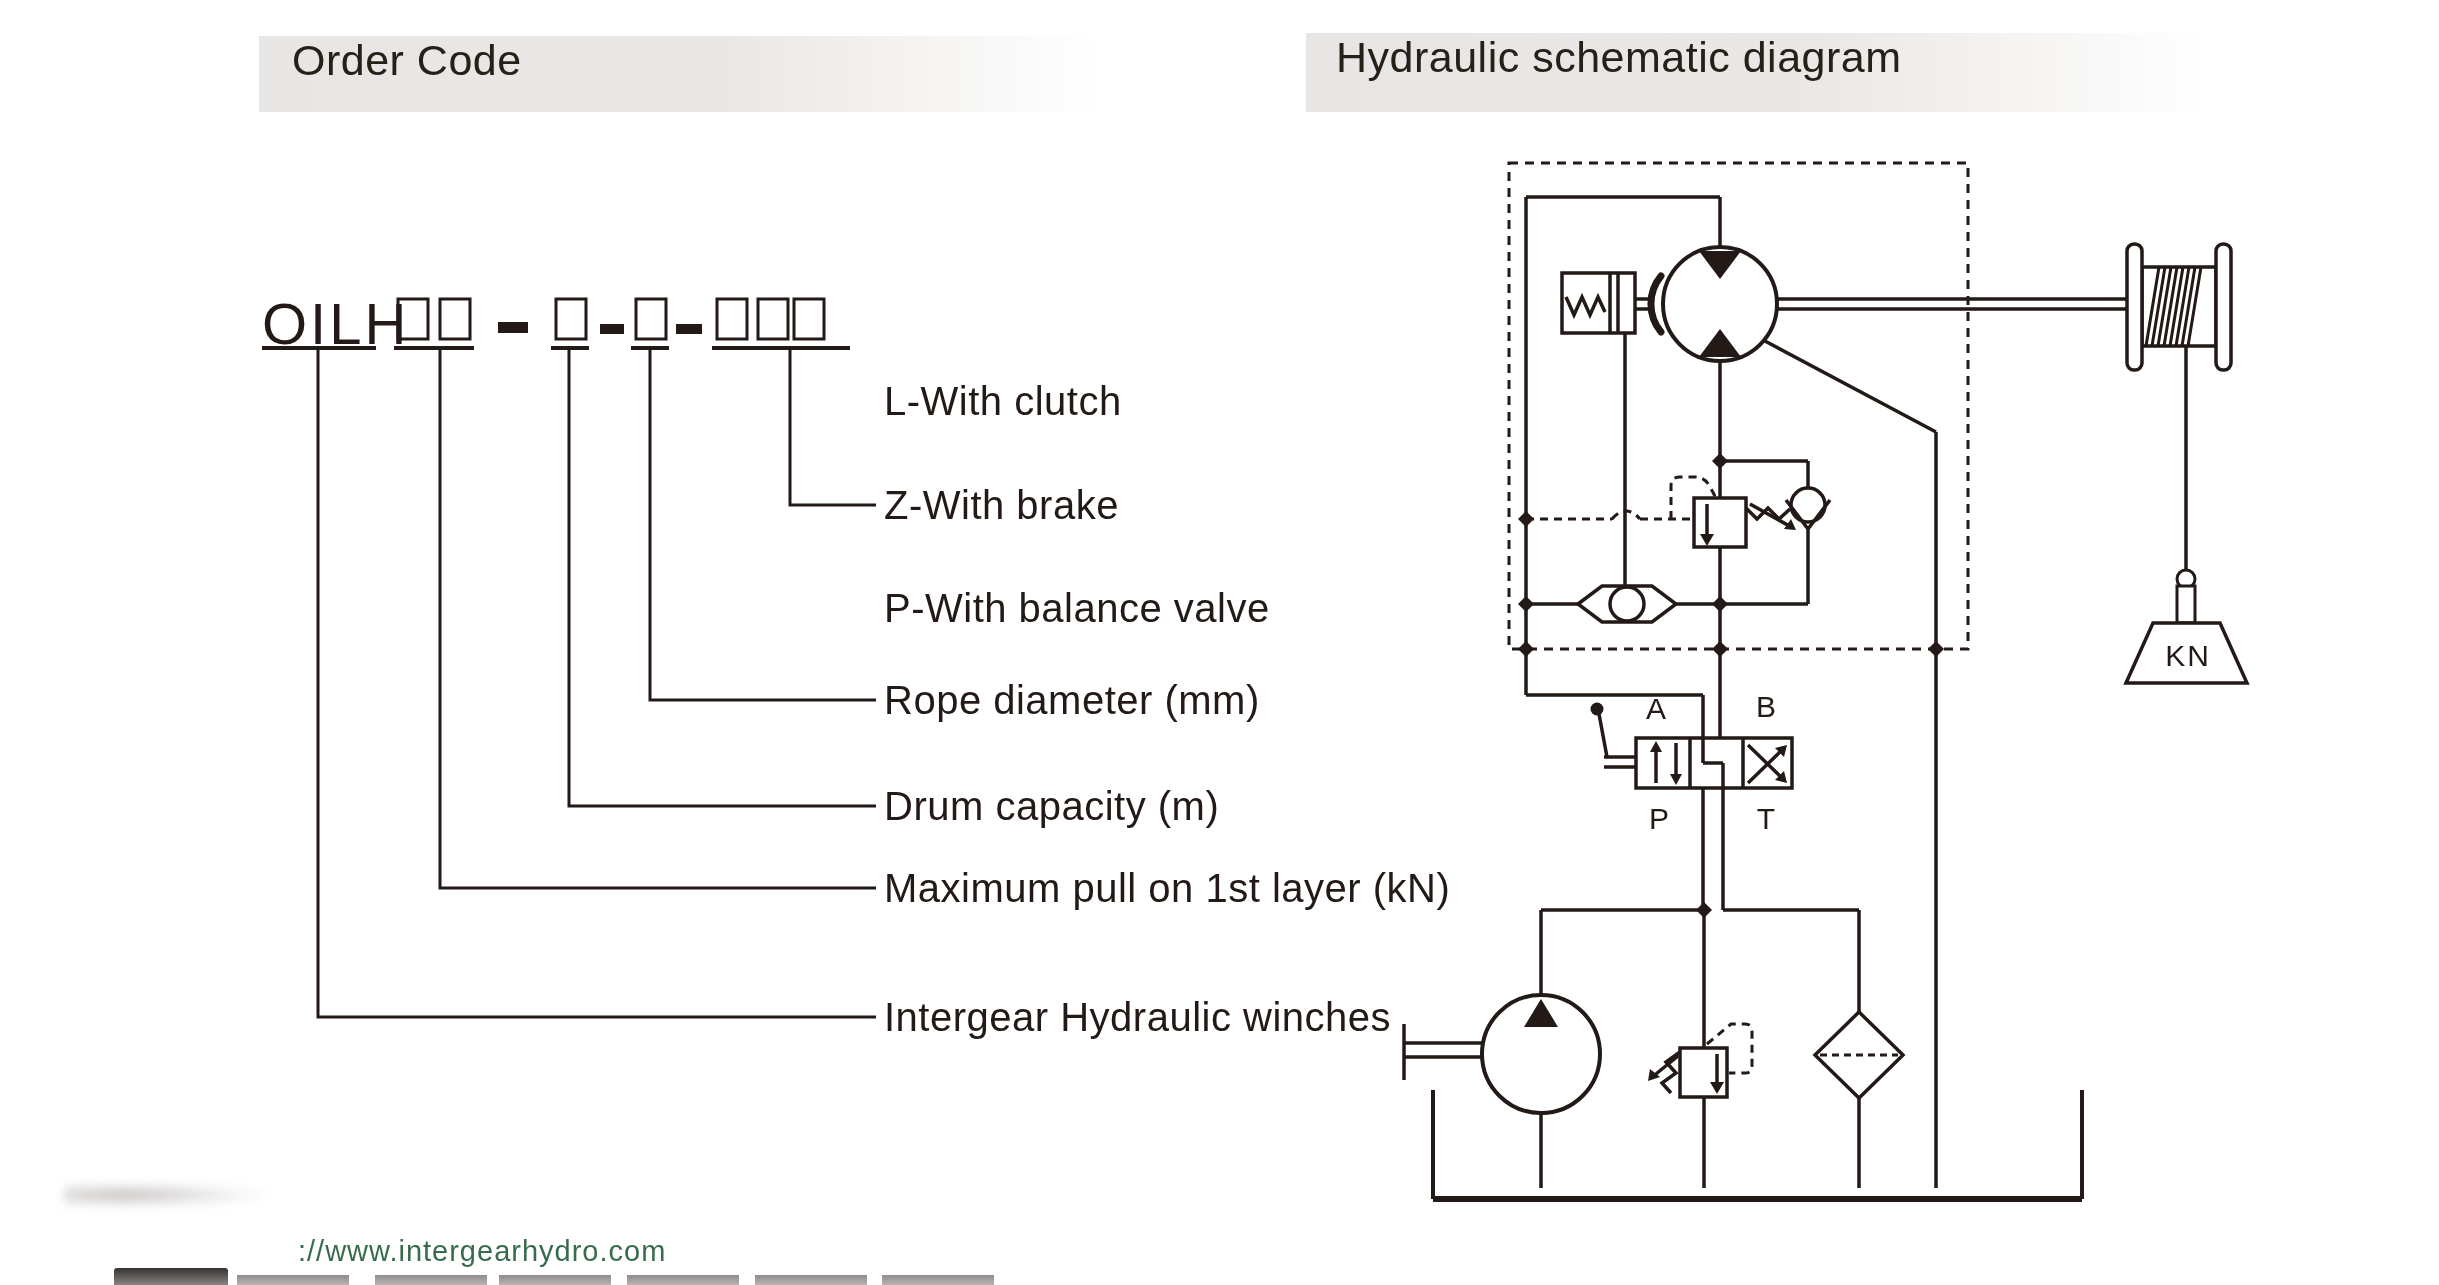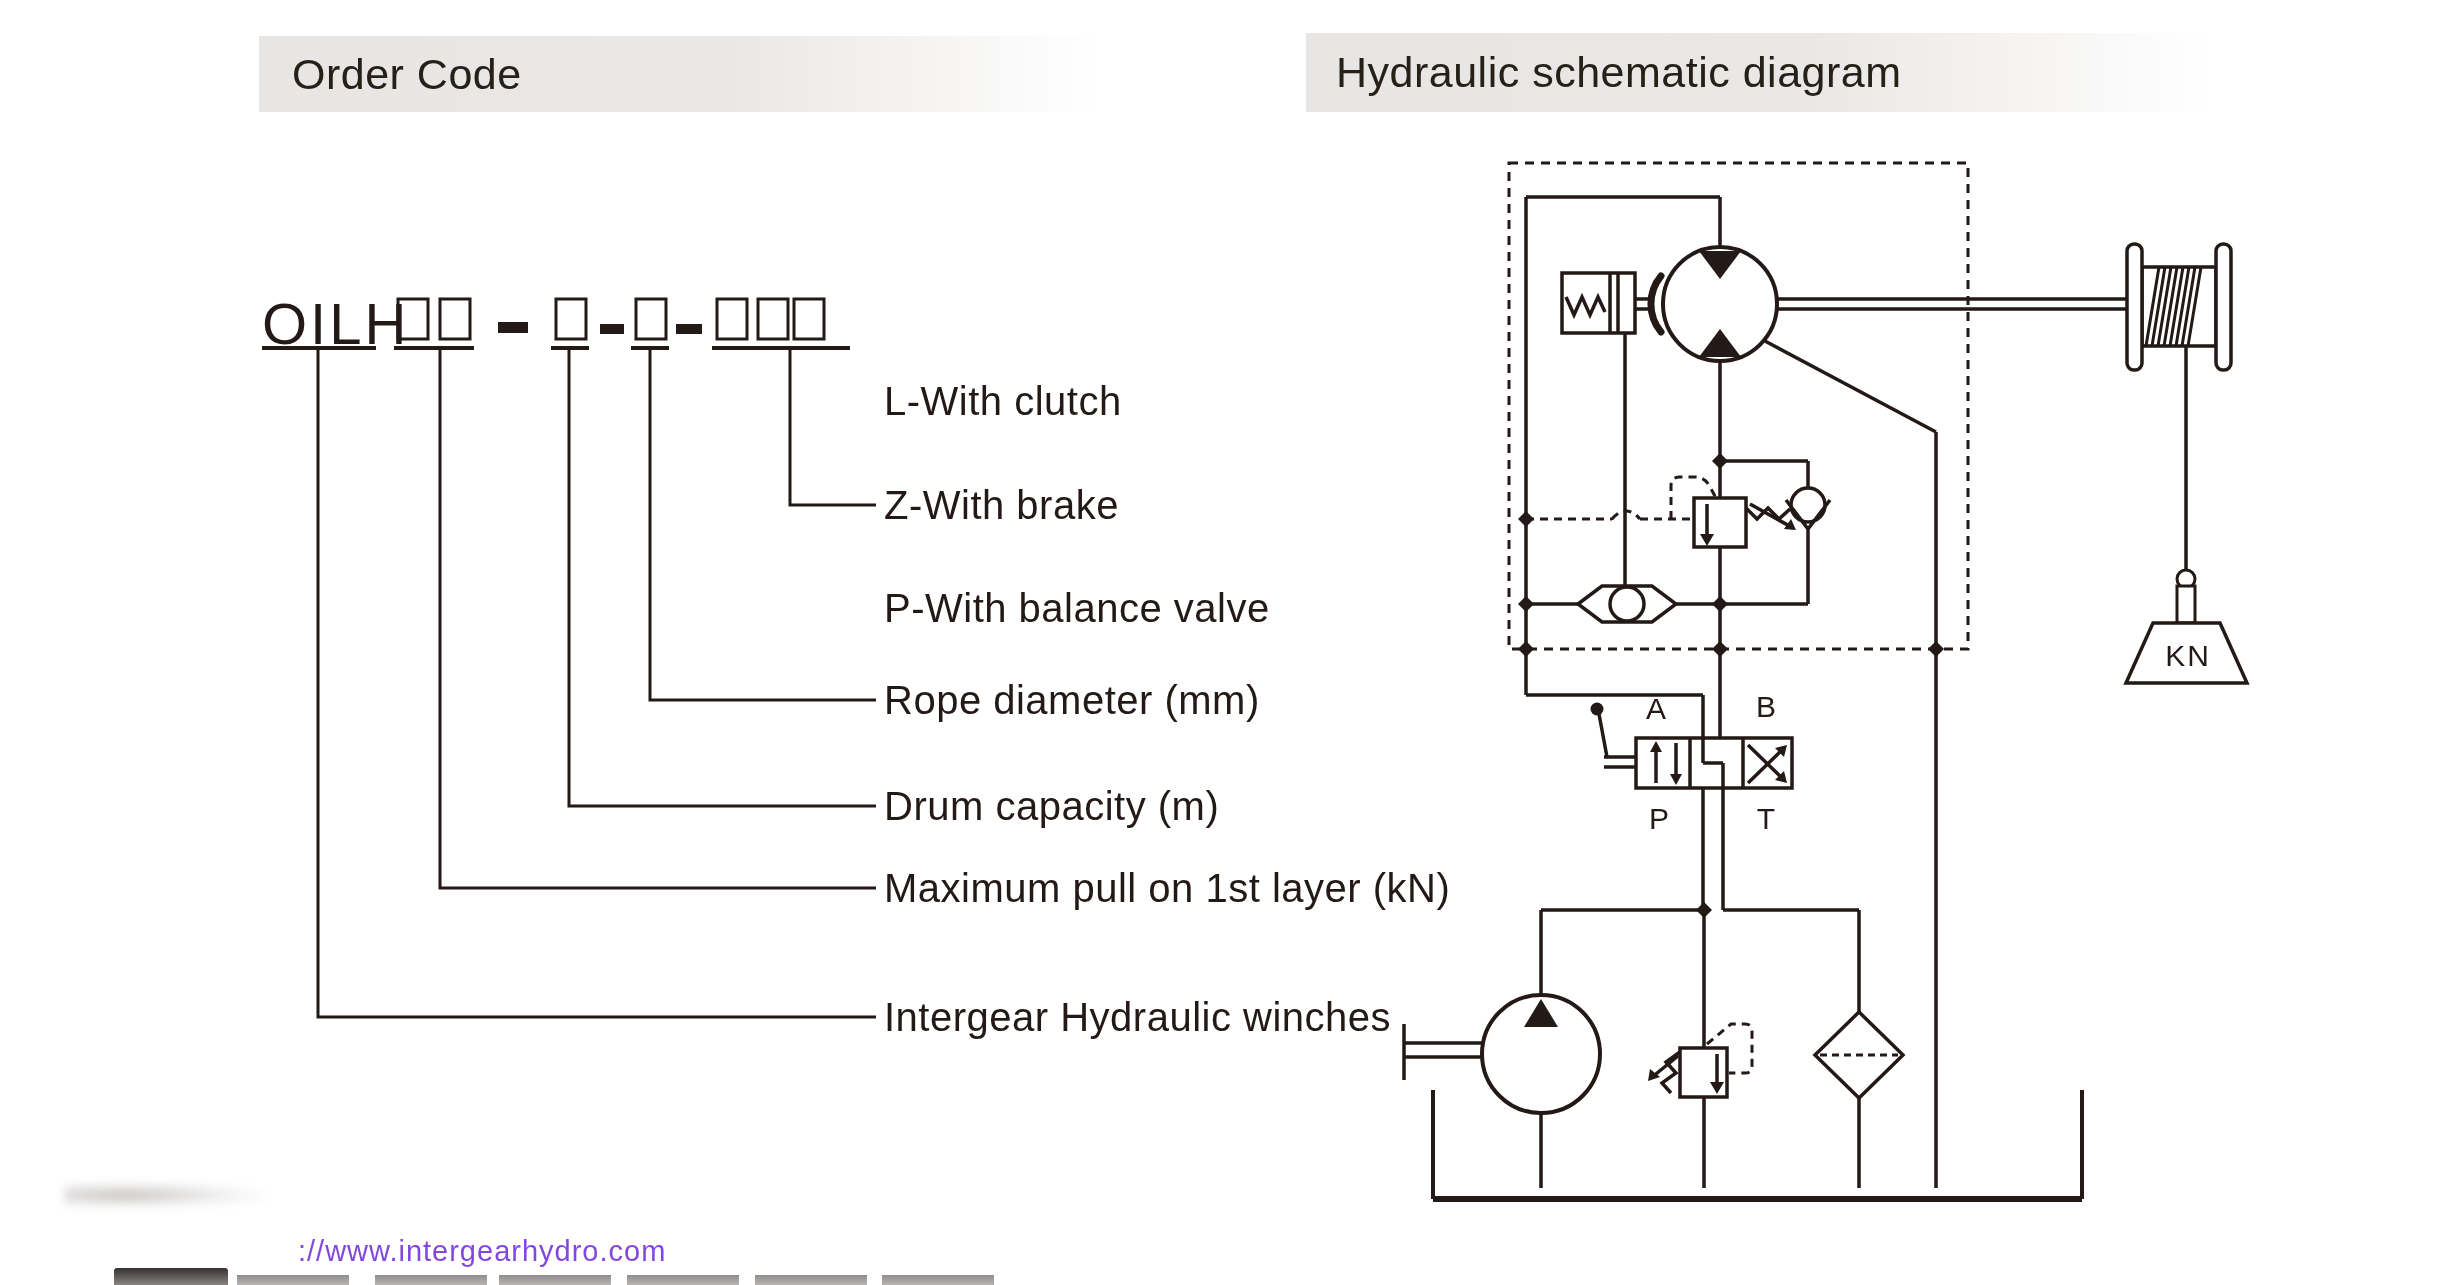--- a/index.html
+++ b/index.html
@@ -1,26 +1,26 @@
 <!DOCTYPE html>
 <html><head>
 <meta charset="utf-8">
 <style>
   html,body{margin:0;padding:0;background:#ffffff;}
   .page{position:relative;width:2439px;height:1285px;background:#ffffff;overflow:hidden;
         font-family:"Liberation Sans",sans-serif;color:#231916;}
-  .hdr{position:absolute;display:flex;align-items:center;
+  .hdr{position:absolute;display:flex;align-items:flex-start;
        background:linear-gradient(to right,#e7e6e5 0%,#e9e8e7 55%,#f7f6f5 82%,#ffffff 98%);
        font-size:43px;letter-spacing:0.5px;color:#262019;}
   .hdr-left{left:259px;top:36px;width:822px;height:76px;padding-left:33px;}
   .hdr-right{left:1306px;top:33px;width:890px;height:79px;padding-left:30px;}
   svg.art{position:absolute;left:0;top:0;width:2439px;height:1285px;}
   svg text{font-family:"Liberation Sans",sans-serif;fill:#231916;stroke:none;}
   .watermark{position:absolute;left:298px;top:1235px;font-size:29px;letter-spacing:1px;
-             color:#6d28d9;opacity:.85;filter:blur(.6px);}
+             color:#14532d;opacity:.85;filter:blur(.6px);}
   .smudge{position:absolute;left:64px;top:1182px;width:200px;height:26px;
           background:radial-gradient(ellipse at 30% 50%,rgba(110,104,100,.38),rgba(190,186,184,.18) 55%,rgba(255,255,255,0) 78%);
           filter:blur(4px);}
   .strip{position:absolute;top:1275px;height:10px;width:112px;
          background:linear-gradient(to bottom,#8f8c8b,#b8b5b3);}
   .strip-dark{position:absolute;left:114px;top:1268px;width:114px;height:17px;
          background:linear-gradient(to bottom,#353130,#898583);border-radius:3px 3px 0 0;}
 </style>
 </head>
 <body>

